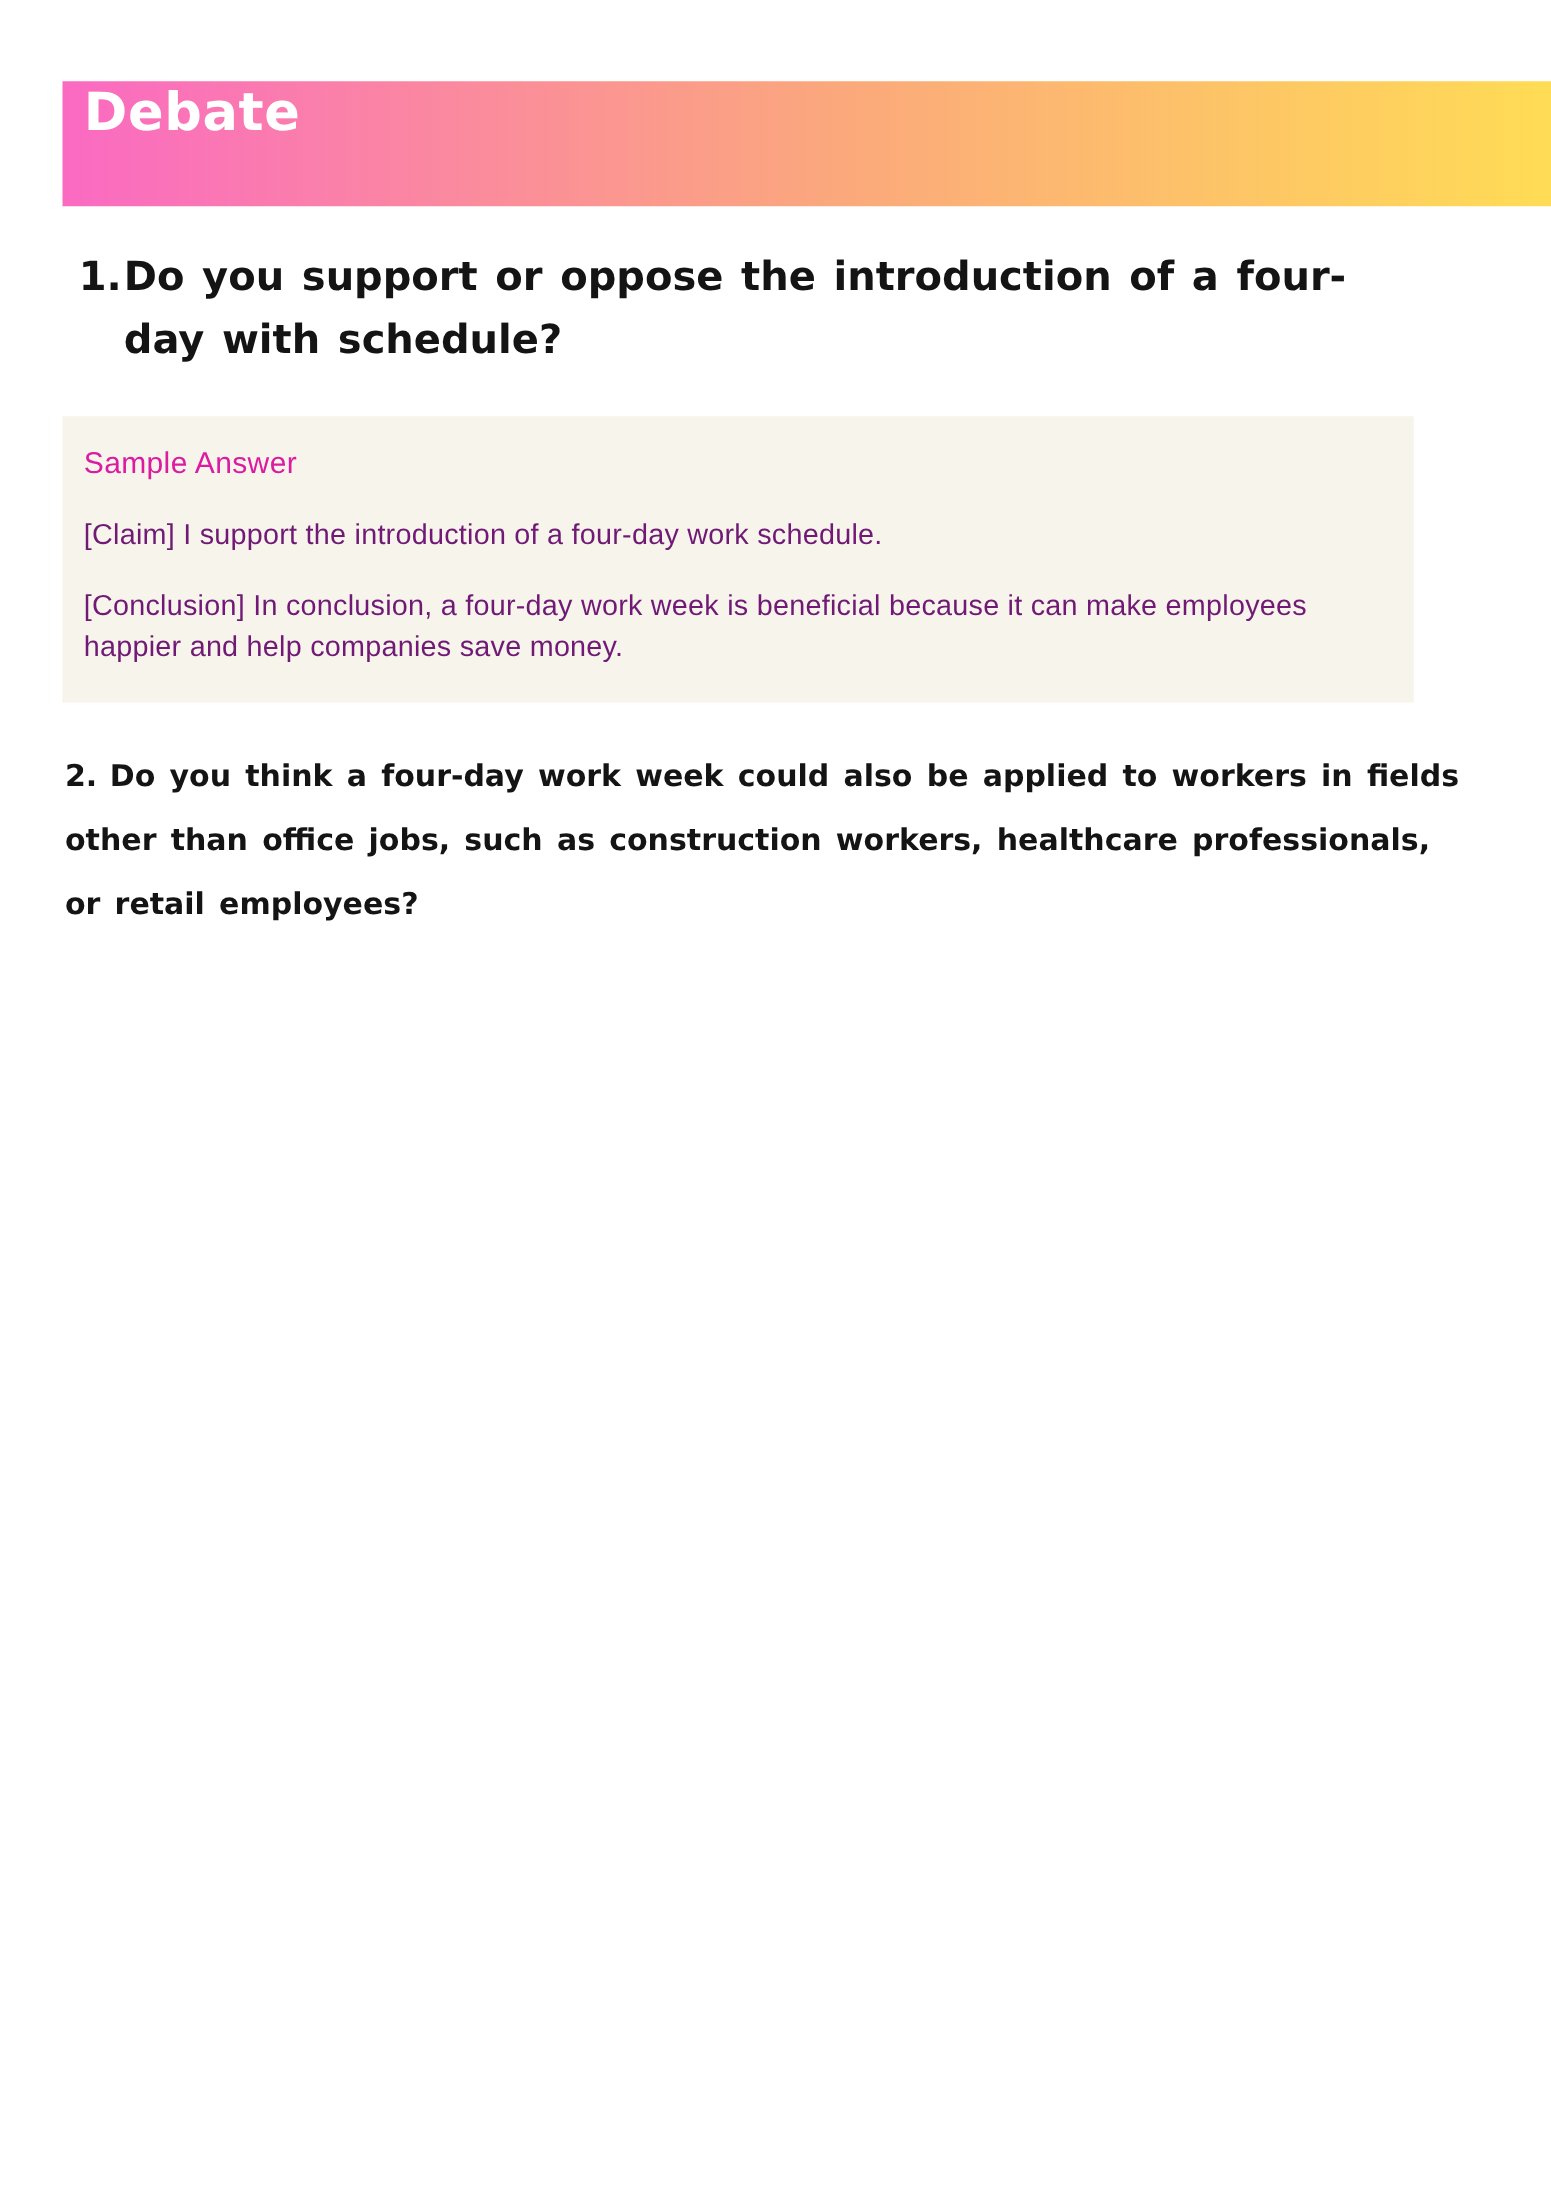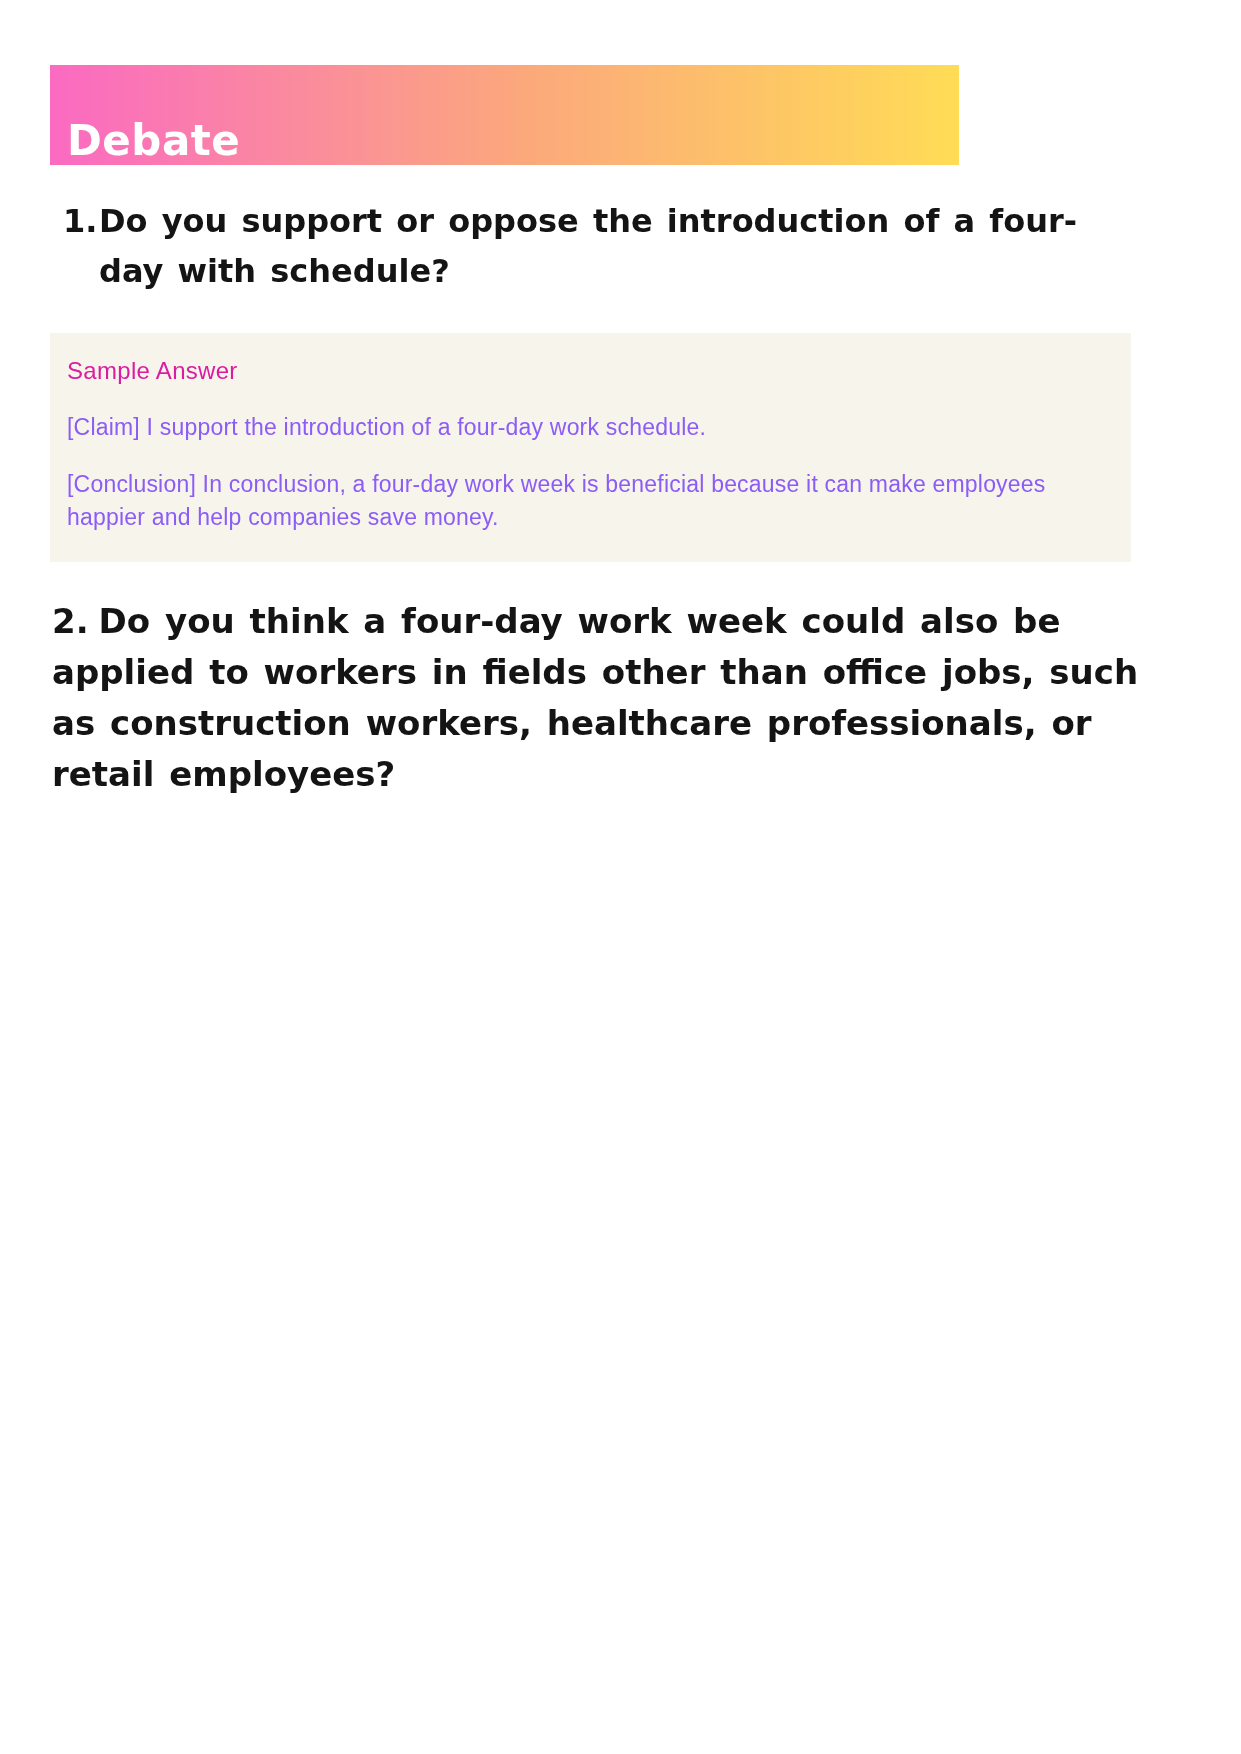--- a/index.html
+++ b/index.html
@@ -17,25 +17,25 @@
     box-sizing: border-box;
     width: 1241px;
     height: 1754px;
     padding: 65px 58px 0 50px;
     background: #ffffff;
   }
 
   
   .banner {
     box-sizing: border-box;
-    width: 909px;
+    width: 1192px;
     height: 100px;
     background: linear-gradient(90deg, #fa6ac2 0%, #fba87c 52%, #ffdc55 100%);
     display: flex;
-    align-items: flex-end;
+    align-items: flex-start;
     padding-left: 17px;
   }
   .banner-title {
     font-family: "DejaVu Sans", sans-serif;
     font-weight: 700;
     font-size: 42px;
     color: #ffffff;
     letter-spacing: 0.5px;
   }
 
@@ -57,21 +57,21 @@
   .question-1 .q-num {
     flex: none;
     width: 36px;
   }
   .question-1 .q-text {
     flex: 1;
     max-width: 1020px;
   }
   .question-2 {
     margin-top: 34px;
-    font-size: 34px;
+    font-size: 24px;
     line-height: 51px;
     max-width: 1133px;
     padding-left: 2px;
   }
   .question-2 .q-num-inline {
     margin-right: 10px;
   }
 
   
   .sample-box {
@@ -84,21 +84,21 @@
   .sample-label {
     color: #db1ca1;
     font-size: 24px;
     letter-spacing: 0.3px;
     margin: 0 0 26px 0;
   }
   .sample-box p.answer-para {
     font-size: 23px;
     line-height: 33px;
     letter-spacing: 0.2px;
-    color: #8b5cf6;
+    color: #701a75;
     margin: 0 0 24px 0;
     max-width: 1085px;
   }
   .sample-box p.answer-para:last-child {
     margin-bottom: 0;
   }
 </style>
 </head>
 <body>
 

